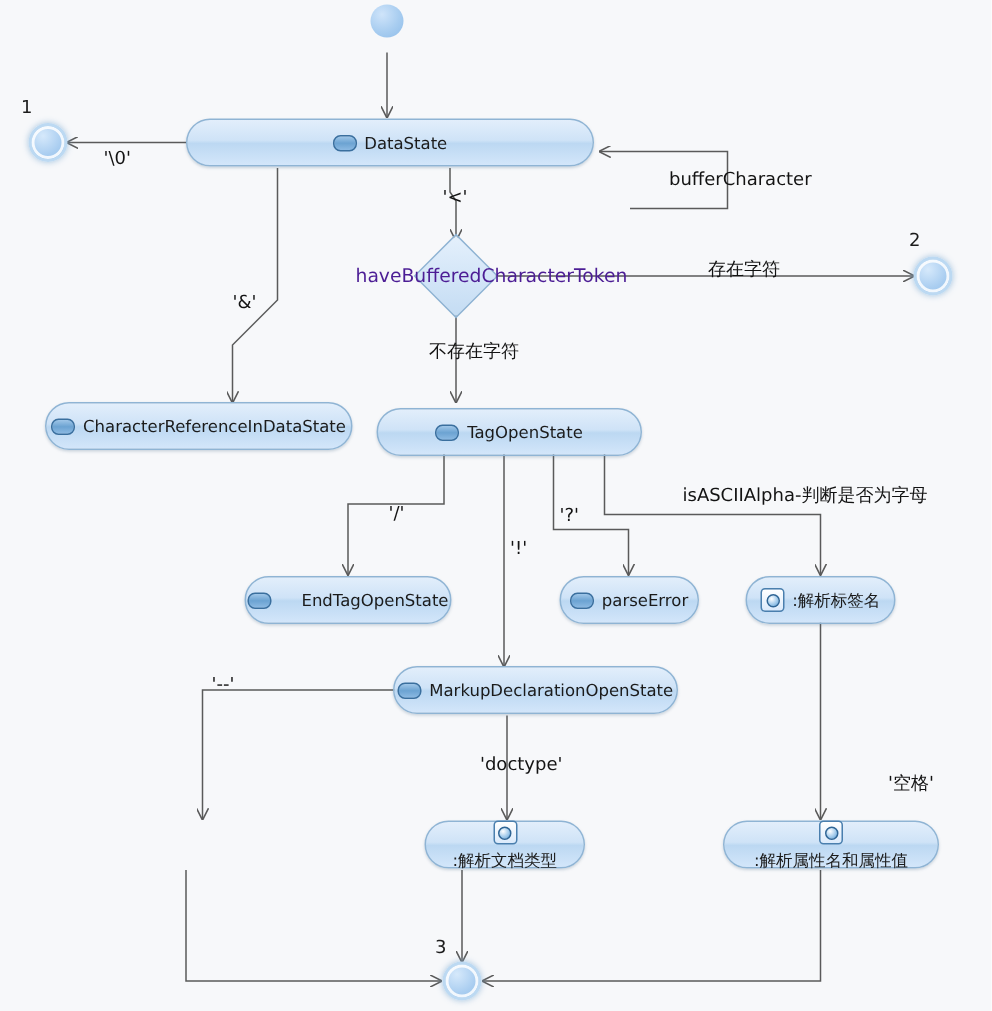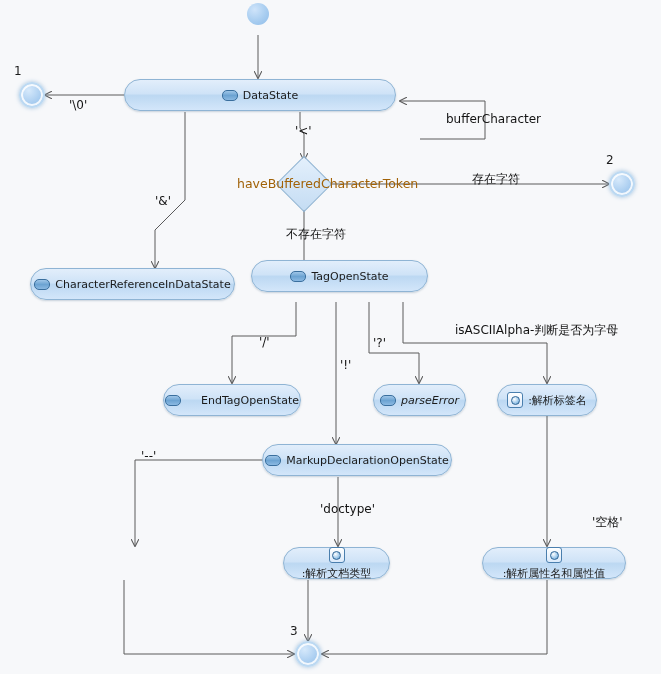--- a/index.html
+++ b/index.html
@@ -86,21 +86,21 @@
     width: 40px;
     height: 40px;
     background: linear-gradient(135deg, #e4f0fc 0%, #c4dcf3 100%);
     border: 1px solid #8fb4d4;
     transform: rotate(45deg);
     box-sizing: border-box;
   }
   .diamond-label {
     position: absolute;
     font-size: 12.5px;
-    color: #a16207;
+    color: #4c1d95;
     white-space: nowrap;
   }
 
   
   .initial-node {
     position: absolute;
     width: 22px;
     height: 22px;
     border-radius: 50%;
     background: radial-gradient(circle at 35% 30%, #cfe4fa 0%, #a8cdf0 55%, #8ebce9 100%);
@@ -194,31 +194,31 @@
   <div class="node-num" style="left:606px; top:153px;">2</div>
 
   <div class="diamond" style="left:284px; top:164px;"></div>
   <div class="diamond-label" style="left:237px; top:176px;">haveBufferedCharacterToken</div>
 
   <div class="node" style="left:30px; top:268px; width:205px;">
     <span class="ic-state"></span>
     <span class="label">CharacterReferenceInDataState</span>
   </div>
 
-  <div class="node" style="left:251px; top:260px; width:177px;">
+  <div class="node" style="left:251px; top:272px; width:177px;">
     <span class="ic-state"></span>
     <span class="label">TagOpenState</span>
   </div>
 
   <div class="node" style="left:163px; top:384px; width:138px;gap:20px;">
     <span class="ic-state"></span>
     <span class="label">EndTagOpenState</span>
   </div>
 
-  <div class="node" style="left:373px; top:384px; width:93px;font-style:italic;">
+  <div class="node" style="left:373px; top:384px; width:93px;">
     <span class="ic-state"></span>
     <span class="label">parseError</span>
   </div>
 
   <div class="node" style="left:262px; top:444px; width:190px;">
     <span class="ic-state"></span>
     <span class="label">MarkupDeclarationOpenState</span>
   </div>
 
   <div class="node" style="left:497px; top:384px; width:100px;">

